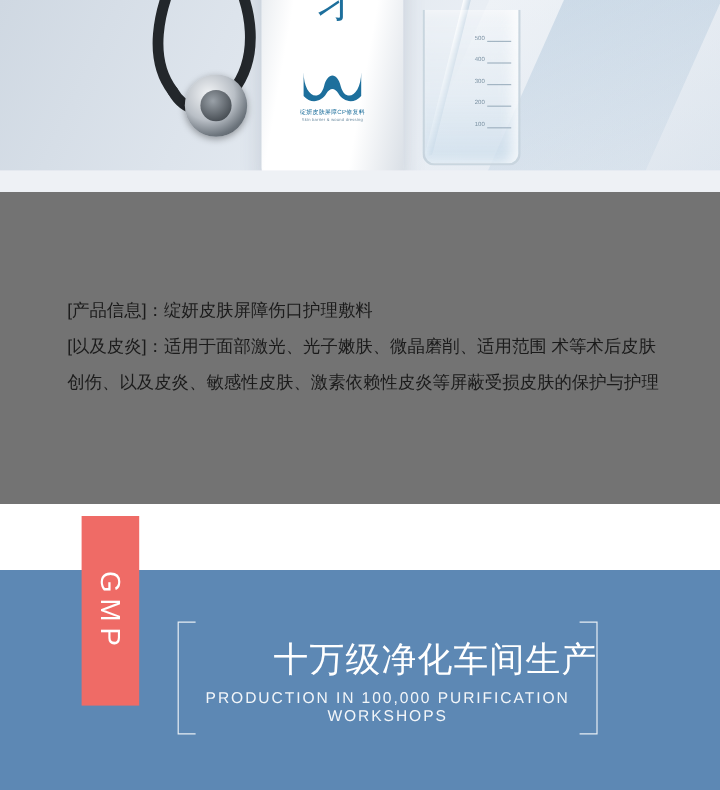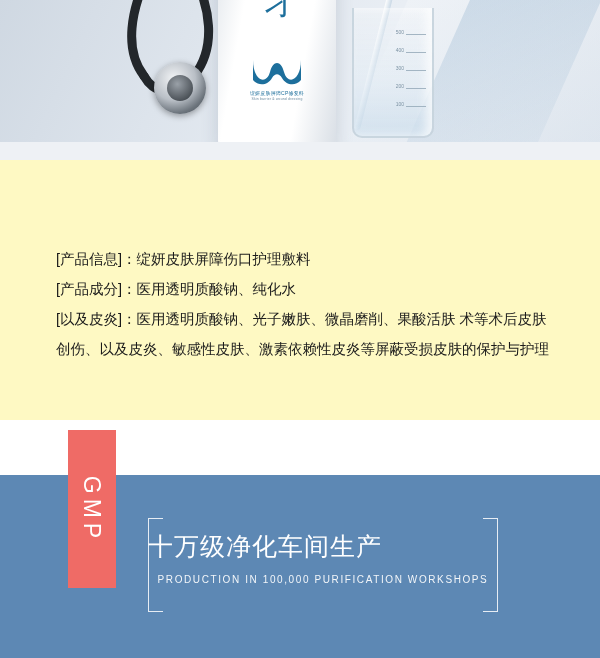--- a/index.html
+++ b/index.html
@@ -164,21 +164,21 @@
     border-radius: 3px;
   }
 
   
   .info {
     position: absolute;
     left: 0;
     top: 160px;
     width: 600px;
     height: 260px;
-    background: #fef9c3;
+    background: #737373;
   }
   .info-list {
     position: absolute;
     left: 56px;
     top: 84px;
     width: 500px;
   }
   .info-row {
     font-size: 14.5px;
     color: #1b1b1b;
@@ -247,33 +247,33 @@
   }
   .band-inner:after {
     right: 0;
     border-left: none;
   }
   .band-title {
     position: absolute;
     left: 0;
     top: 12px;
     width: 350px;
-    text-align: left;
+    text-align: right;
     color: #ffffff;
-    font-size: 25px;
+    font-size: 29px;
     letter-spacing: 1px;
   }
   .band-sub {
     position: absolute;
     left: 0;
     top: 56px;
     width: 350px;
     text-align: center;
     color: rgba(255,255,255,0.92);
-    font-size: 10px;
+    font-size: 13px;
     letter-spacing: 1.6px;
   }
 </style>
 </head>
 <body>
 
 <div class="page">
 
   <div class="hero">
     <div class="hero-diag"></div>
@@ -320,25 +320,22 @@
     </div>
 
     <div class="hero-white-base"></div>
   </div>
 
   <div class="info">
     <div class="info-list">
       <div class="info-row">
         <span class="k">[产品信息]：</span><span class="v">绽妍皮肤屏障伤口护理敷料</span>
       </div>
-      <div class="info-row">
-        <span class="k">[产品成分]：</span><span class="v">医用透明质酸钠、纯化水</span>
-      </div>
       <div class="info-row wrap">
-        <span class="k">[以及皮炎]：</span><span class="v">医用透明质酸钠、光子嫩肤、微晶磨削、果酸活肤 术等术后皮肤创伤、以及皮炎、敏感性皮肤、激素依赖性皮炎等屏蔽受损皮肤的保护与护理</span>
+        <span class="k">[以及皮炎]：</span><span class="v">适用于面部激光、光子嫩肤、微晶磨削、适用范围 术等术后皮肤创伤、以及皮炎、敏感性皮肤、激素依赖性皮炎等屏蔽受损皮肤的保护与护理</span>
       </div>
     </div>
   </div>
 
   <div class="band">
     <div class="band-blue"></div>
     <div class="gmp-box">
       <span class="gmp-text">GMP</span>
     </div>
     <div class="band-inner">

